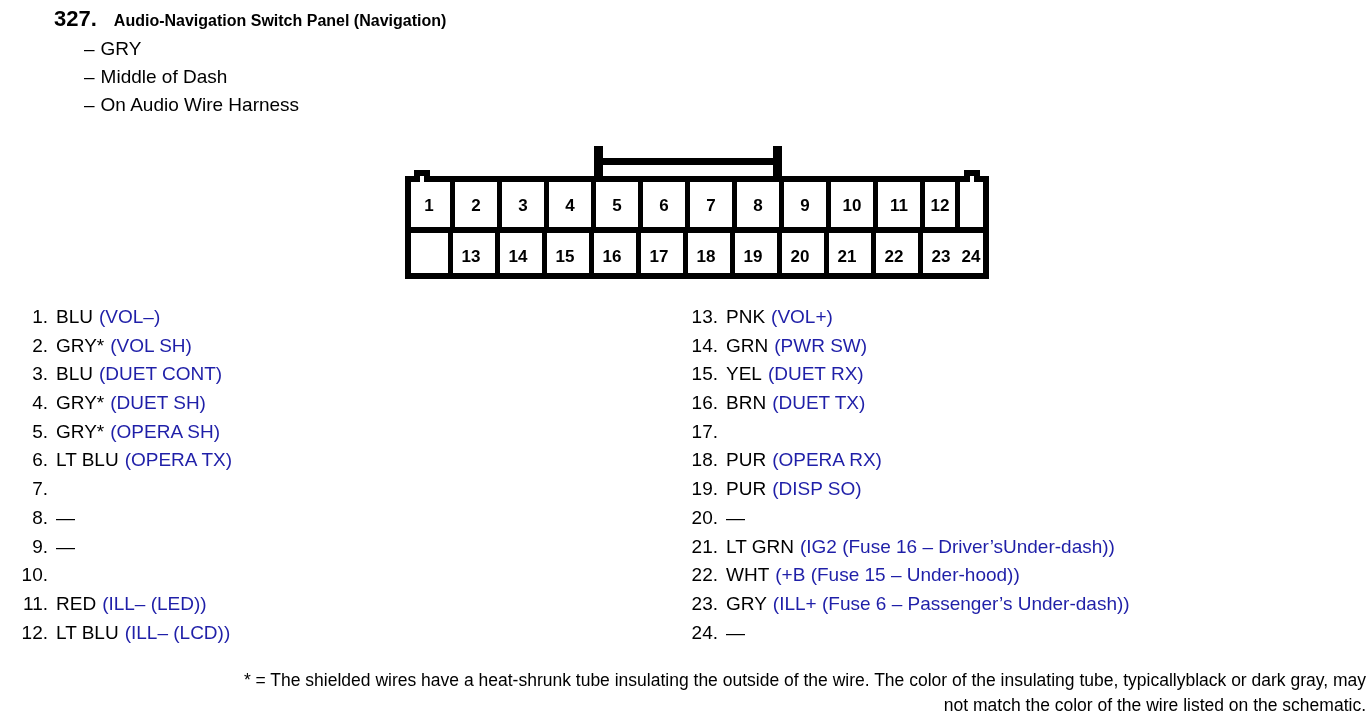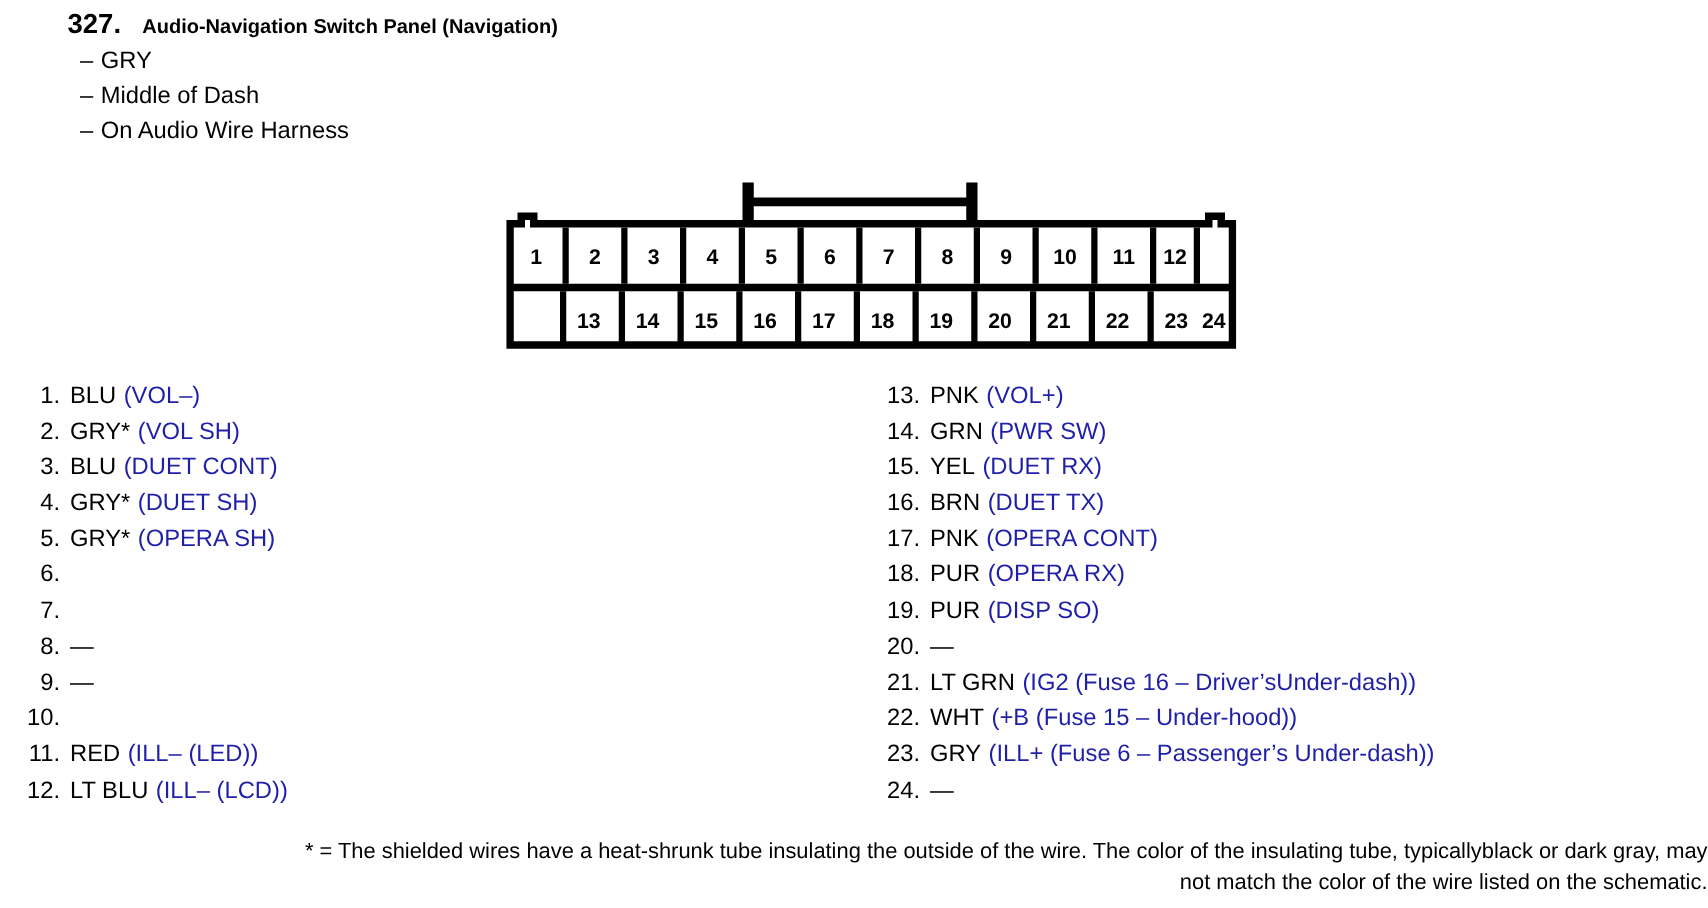--- a/index.html
+++ b/index.html
@@ -27,21 +27,21 @@
     margin-left: 40px;
   }
   .title-text {
     font-size: 16px;
     font-weight: bold;
     margin-left: 17px;
     white-space: nowrap;
   }
   .subline {
     font-size: 19px;
-    margin-left: 50px;
+    margin-left: 70px;
     margin-top: 6px;
     white-space: nowrap;
   }
   .subline .dash { margin-right: 6px; }
 
   
   #connector {
     position: absolute;
     left: 405px;
     top: 143px;
@@ -57,21 +57,21 @@
     text-anchor: middle;
   }
 
   
   .pin-list {
     position: absolute;
     font-size: 19px;
     line-height: 28.7px;
   }
   #list-left  { left: 14px;  top: 303px; }
-  #list-right { left: 702px; top: 303px; }
+  #list-right { left: 684px; top: 303px; }
 
   .pin-row {
     display: flex;
     align-items: baseline;
     white-space: nowrap;
     height: 28.7px;
   }
   .pin-idx {
     width: 34px;
     text-align: right;
@@ -214,20 +214,21 @@
   <div class="pin-row">
       <span class="pin-idx">4.</span>
       <span class="pin-body"><span class="wire">GRY*</span><span class="fn">(DUET SH)</span></span>
     </div>
   <div class="pin-row">
       <span class="pin-idx">5.</span>
       <span class="pin-body"><span class="wire">GRY*</span><span class="fn">(OPERA SH)</span></span>
     </div>
   <div class="pin-row">
       <span class="pin-idx">6.</span>
+      <span class="pin-body"><span class="wire">LT BLU</span><span class="fn">(OPERA TX)</span></span>
     </div>
   <div class="pin-row">
       <span class="pin-idx">7.</span>
     </div>
   <div class="pin-row">
       <span class="pin-idx">8.</span>
       <span class="pin-body"><span class="wire em-dash">—</span><span class="fn"></span></span>
     </div>
   <div class="pin-row">
       <span class="pin-idx">9.</span>
@@ -258,21 +259,20 @@
   <div class="pin-row">
       <span class="pin-idx">15.</span>
       <span class="pin-body"><span class="wire">YEL</span><span class="fn">(DUET RX)</span></span>
     </div>
   <div class="pin-row">
       <span class="pin-idx">16.</span>
       <span class="pin-body"><span class="wire">BRN</span><span class="fn">(DUET TX)</span></span>
     </div>
   <div class="pin-row">
       <span class="pin-idx">17.</span>
-      <span class="pin-body"><span class="wire">PNK</span><span class="fn">(OPERA CONT)</span></span>
     </div>
   <div class="pin-row">
       <span class="pin-idx">18.</span>
       <span class="pin-body"><span class="wire">PUR</span><span class="fn">(OPERA RX)</span></span>
     </div>
   <div class="pin-row">
       <span class="pin-idx">19.</span>
       <span class="pin-body"><span class="wire">PUR</span><span class="fn">(DISP SO)</span></span>
     </div>
   <div class="pin-row">

